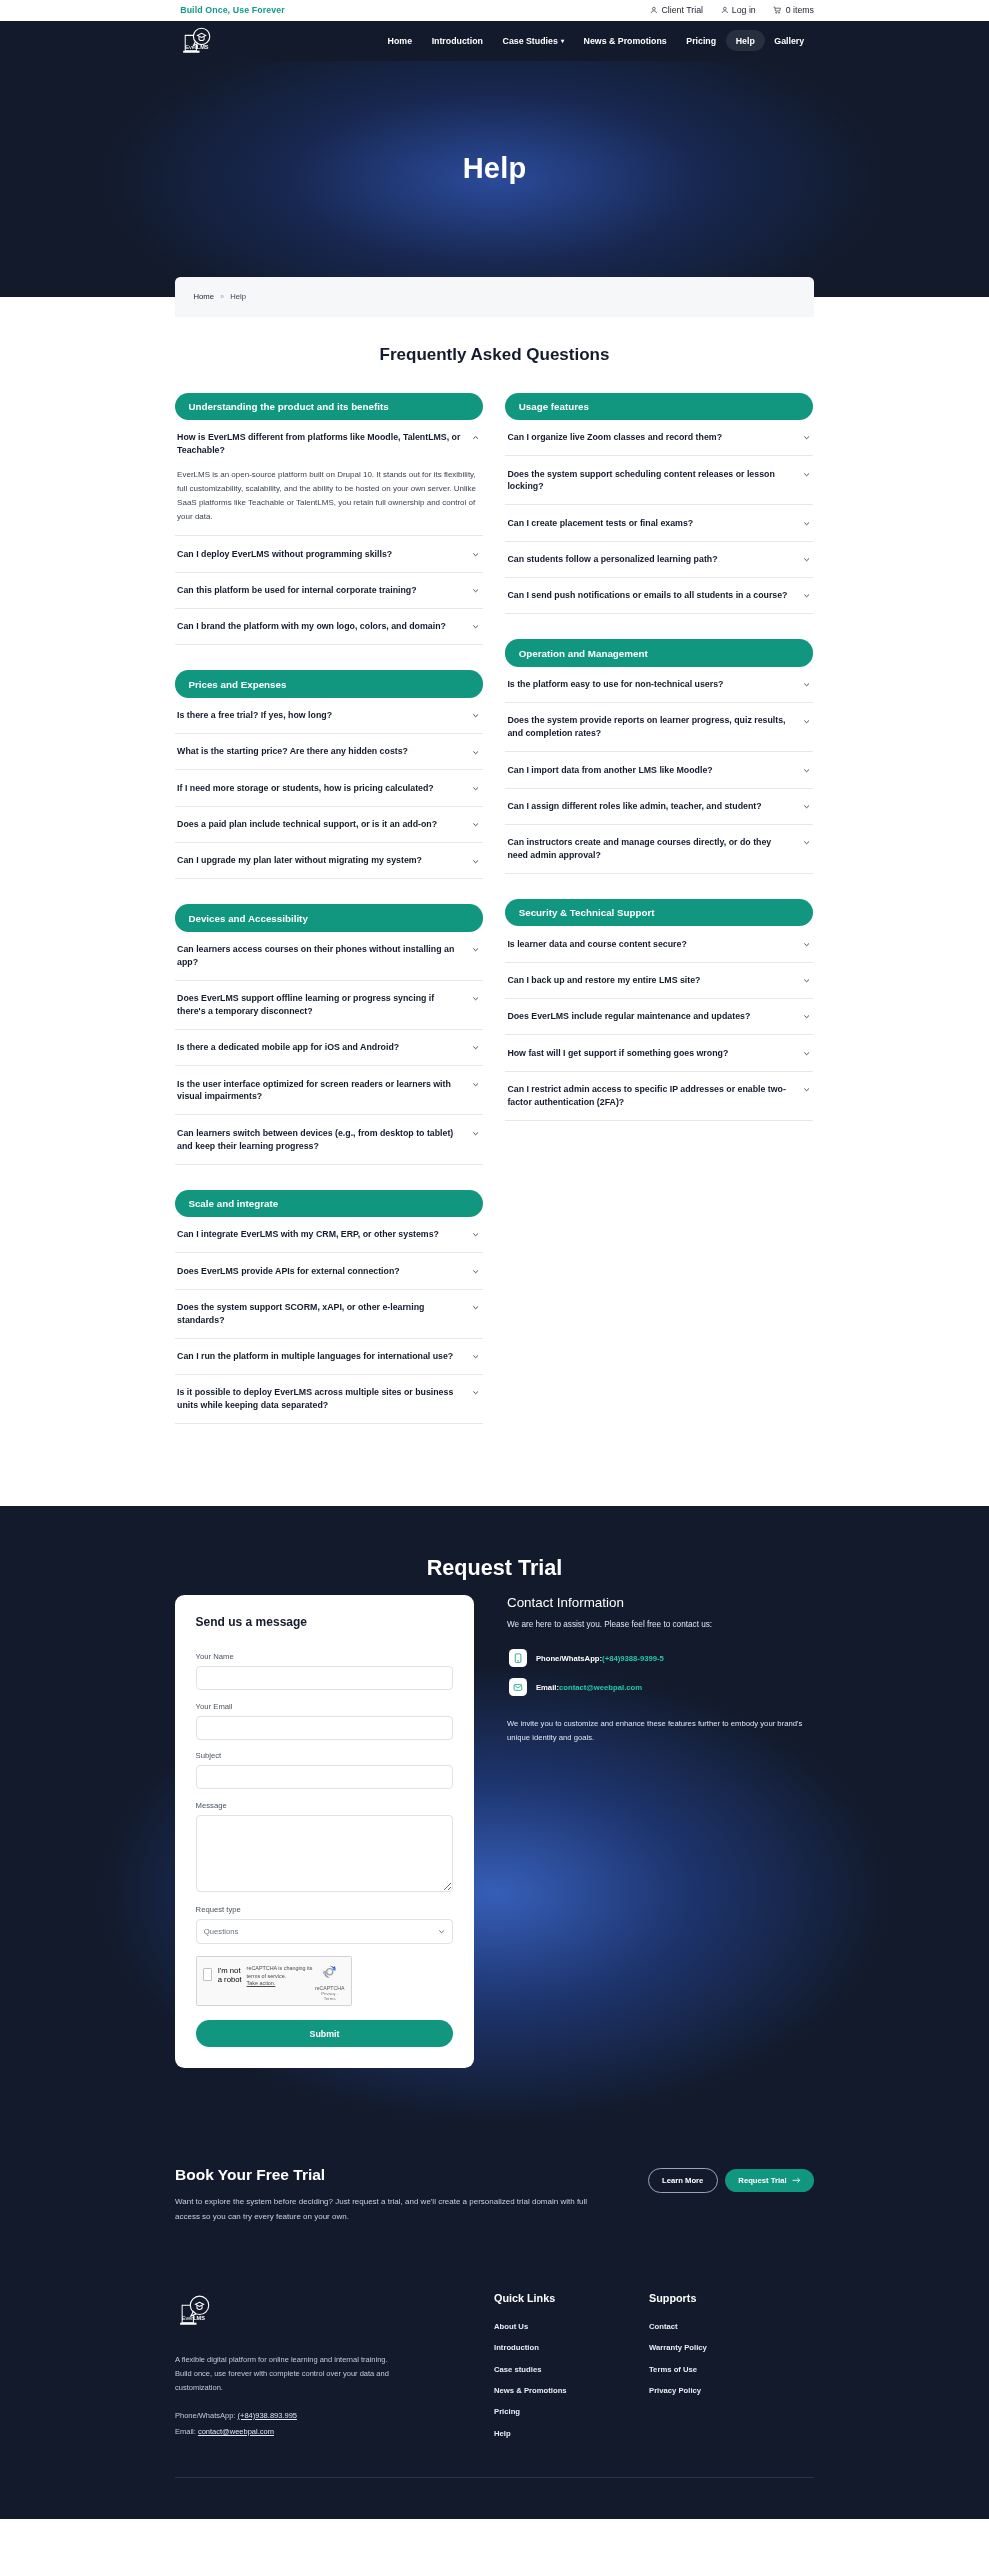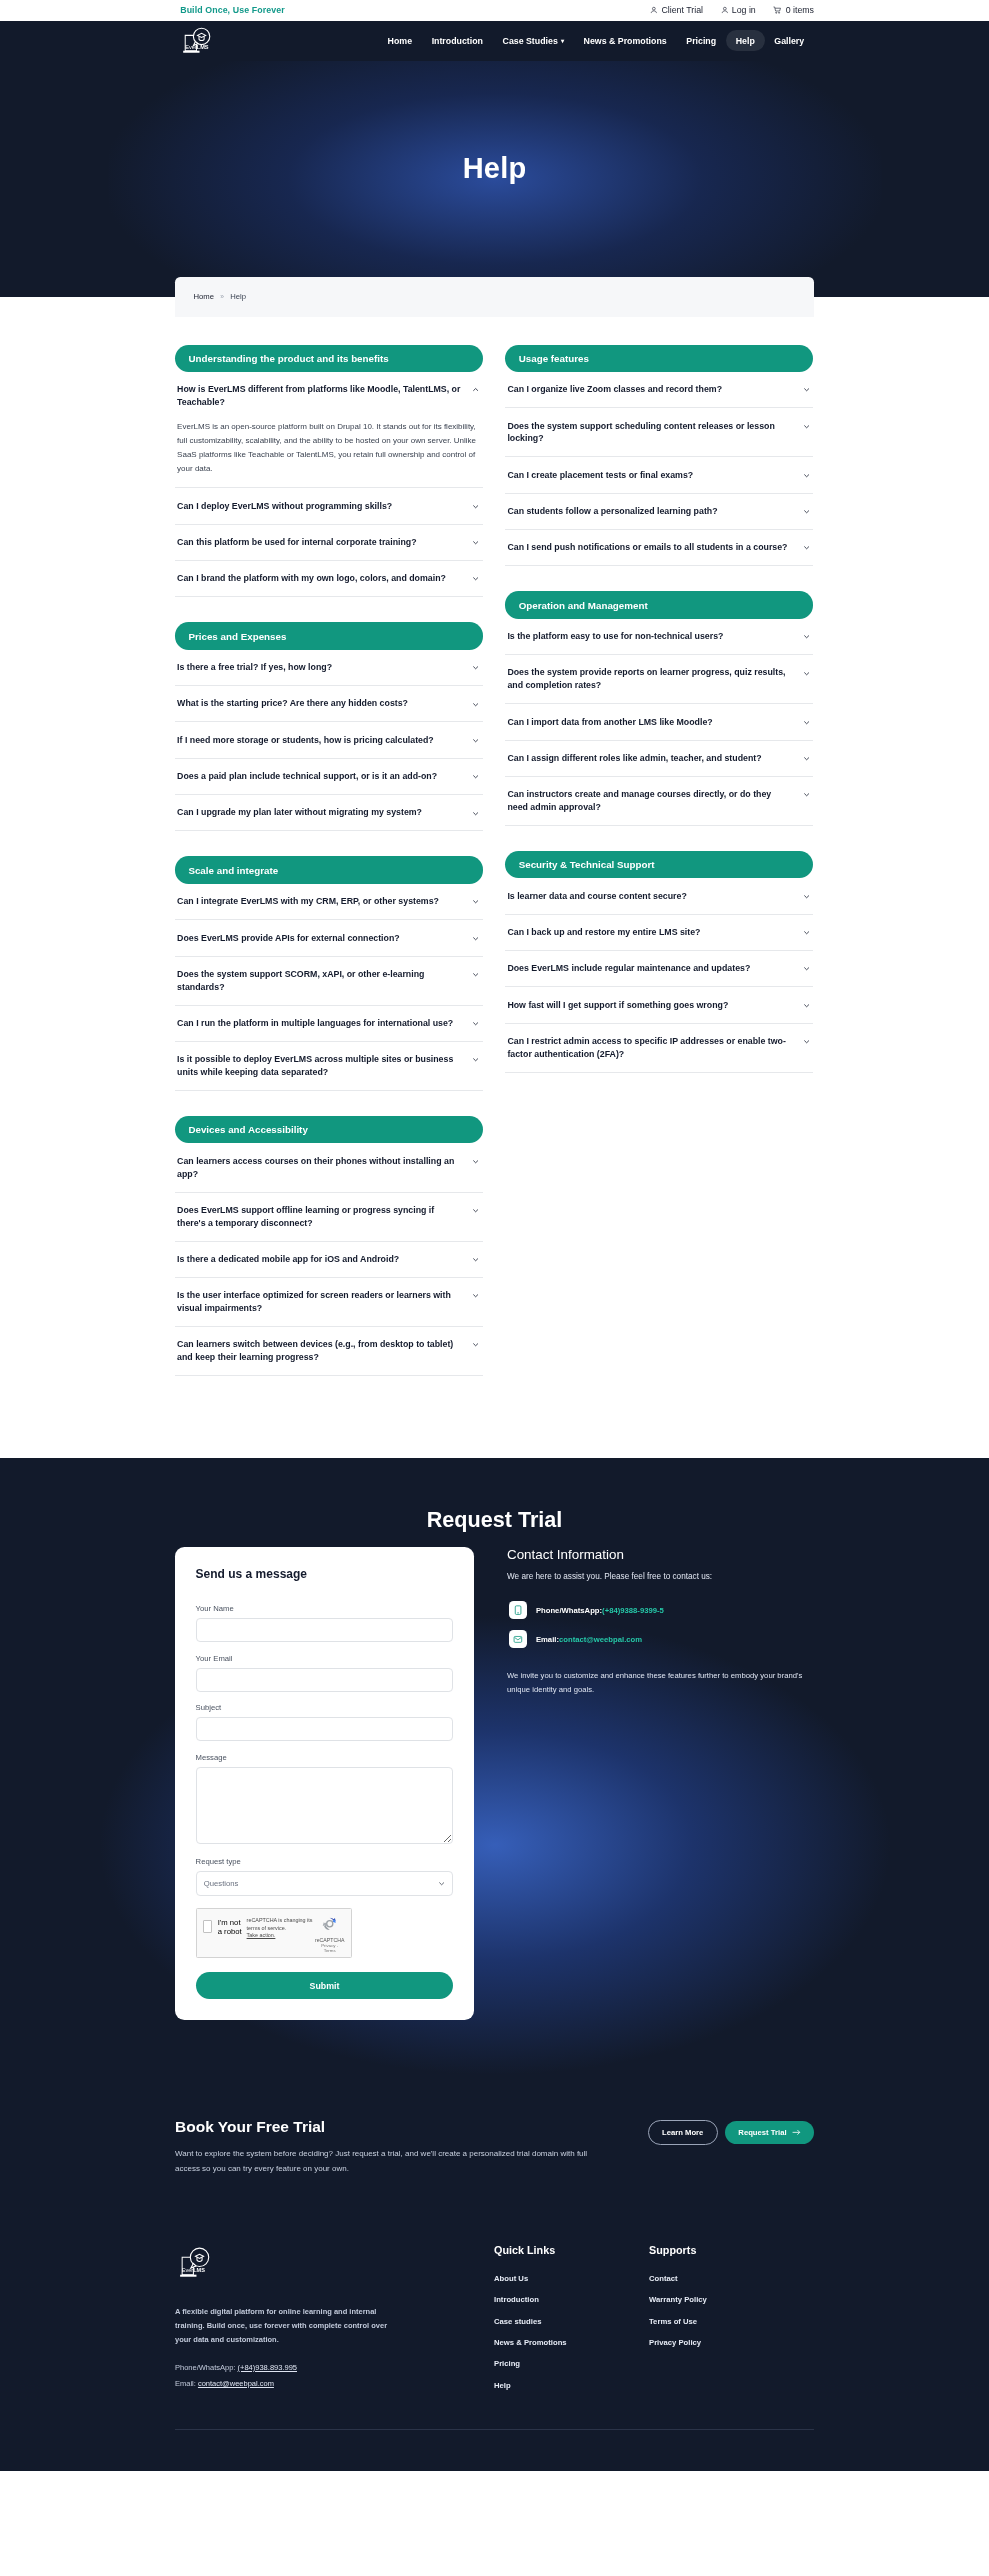--- a/index.html
+++ b/index.html
@@ -168,21 +168,21 @@
     border:none; color:#fff; background:#11977f; border-radius: 13.4px;
     padding: 7.2px 13.4px; font-size: 7.7px; font-weight:bold; cursor:pointer;
     display:flex; align-items:center; gap: 5.2px; font-family:"Liberation Sans", sans-serif; white-space:nowrap;
   }
   .rule { height:0.5px; background:#2a3348; margin: 30px 0 0; }
 
   
   .footer { background:#121a2b; padding: 37px 0 0; }
   .footer-cols { display:grid; grid-template-columns: 319px 155px 1fr; }
   .f-logo { width: 47px; height: 44px; margin-bottom: 16.5px; }
-  .f-desc { color:#c2cadb; font-size: 7.5px; line-height:1.9; max-width: 222px; margin-bottom: 12.4px; font-weight: bold; }
+  .f-desc { color:#c2cadb; font-size: 7.5px; line-height:1.9; max-width: 222px; margin-bottom: 12.4px; }
   .f-contact { color:#c2cadb; font-size: 7.5px; line-height: 2.1; }
   .f-contact a { color:#dfe5f2; }
   .f-head { color:#fff; font-size: 10.8px; font-weight:bold; margin-bottom: 17.5px; }
   .f-link { display:block; color:#e7ecf6; font-size: 7.7px; font-weight:bold; text-decoration:none; margin-bottom: 12.4px; }
   .copy-rule { height:0.5px; background:#2a3348; margin-top: 27px; }
   .copy { color:#a8b2c6; font-size: 7.5px; padding: 17.5px 0 24px; }
 </style>
 </head>
 <body>
 
@@ -271,20 +271,21 @@
   <div class="crumb-zone">
     <div class="crumb">
       <a href="#">Home</a>
       <span class="sep">»</span>
       <span class="cur">Help</span>
     </div>
   </div>
 
   <div class="faq-section">
     <div class="container">
+      <div class="faq-title">Frequently Asked Questions</div>
       <div class="faq-grid">
 
         <div class="faq-col">
 
           <div class="faq-block">
             <div class="faq-head">Understanding the product and its benefits</div>
             <div class="faq-item">
               <div class="faq-q">
                 <span>How is EverLMS different from platforms like Moodle, TalentLMS, or Teachable?</span>
                 <svg class="chev" viewBox="0 0 20 20" fill="none" stroke="#141b2d" stroke-width="1.7">
@@ -357,20 +358,64 @@
                 <div class="faq-q">
                   <span>Can I upgrade my plan later without migrating my system?</span>
                   <svg class="chev" viewBox="0 0 20 20" fill="none" stroke="#141b2d" stroke-width="1.7">
                     <path d="M5 7.5l5 5 5-5"></path>
                   </svg>
                 </div>
               </div>
           </div>
 
           <div class="faq-block">
+            <div class="faq-head">Devices and Accessibility</div>
+            <div class="faq-item">
+                <div class="faq-q">
+                  <span>Can learners access courses on their phones without installing an app?</span>
+                  <svg class="chev" viewBox="0 0 20 20" fill="none" stroke="#141b2d" stroke-width="1.7">
+                    <path d="M5 7.5l5 5 5-5"></path>
+                  </svg>
+                </div>
+              </div>
+            <div class="faq-item">
+                <div class="faq-q">
+                  <span>Does EverLMS support offline learning or progress syncing if there's a temporary disconnect?</span>
+                  <svg class="chev" viewBox="0 0 20 20" fill="none" stroke="#141b2d" stroke-width="1.7">
+                    <path d="M5 7.5l5 5 5-5"></path>
+                  </svg>
+                </div>
+              </div>
+            <div class="faq-item">
+                <div class="faq-q">
+                  <span>Is there a dedicated mobile app for iOS and Android?</span>
+                  <svg class="chev" viewBox="0 0 20 20" fill="none" stroke="#141b2d" stroke-width="1.7">
+                    <path d="M5 7.5l5 5 5-5"></path>
+                  </svg>
+                </div>
+              </div>
+            <div class="faq-item">
+                <div class="faq-q">
+                  <span>Is the user interface optimized for screen readers or learners with visual impairments?</span>
+                  <svg class="chev" viewBox="0 0 20 20" fill="none" stroke="#141b2d" stroke-width="1.7">
+                    <path d="M5 7.5l5 5 5-5"></path>
+                  </svg>
+                </div>
+              </div>
+            <div class="faq-item">
+                <div class="faq-q">
+                  <span>Can learners switch between devices (e.g., from desktop to tablet) and keep their learning progress?</span>
+                  <svg class="chev" viewBox="0 0 20 20" fill="none" stroke="#141b2d" stroke-width="1.7">
+                    <path d="M5 7.5l5 5 5-5"></path>
+                  </svg>
+                </div>
+              </div>
+          </div>
+
+          <div class="faq-block">
             <div class="faq-head">Scale and integrate</div>
             <div class="faq-item">
                 <div class="faq-q">
                   <span>Can I integrate EverLMS with my CRM, ERP, or other systems?</span>
                   <svg class="chev" viewBox="0 0 20 20" fill="none" stroke="#141b2d" stroke-width="1.7">
                     <path d="M5 7.5l5 5 5-5"></path>
                   </svg>
                 </div>
               </div>
             <div class="faq-item">
@@ -393,64 +438,20 @@
                 <div class="faq-q">
                   <span>Can I run the platform in multiple languages for international use?</span>
                   <svg class="chev" viewBox="0 0 20 20" fill="none" stroke="#141b2d" stroke-width="1.7">
                     <path d="M5 7.5l5 5 5-5"></path>
                   </svg>
                 </div>
               </div>
             <div class="faq-item">
                 <div class="faq-q">
                   <span>Is it possible to deploy EverLMS across multiple sites or business units while keeping data separated?</span>
-                  <svg class="chev" viewBox="0 0 20 20" fill="none" stroke="#141b2d" stroke-width="1.7">
-                    <path d="M5 7.5l5 5 5-5"></path>
-                  </svg>
-                </div>
-              </div>
-          </div>
-
-          <div class="faq-block">
-            <div class="faq-head">Devices and Accessibility</div>
-            <div class="faq-item">
-                <div class="faq-q">
-                  <span>Can learners access courses on their phones without installing an app?</span>
-                  <svg class="chev" viewBox="0 0 20 20" fill="none" stroke="#141b2d" stroke-width="1.7">
-                    <path d="M5 7.5l5 5 5-5"></path>
-                  </svg>
-                </div>
-              </div>
-            <div class="faq-item">
-                <div class="faq-q">
-                  <span>Does EverLMS support offline learning or progress syncing if there's a temporary disconnect?</span>
-                  <svg class="chev" viewBox="0 0 20 20" fill="none" stroke="#141b2d" stroke-width="1.7">
-                    <path d="M5 7.5l5 5 5-5"></path>
-                  </svg>
-                </div>
-              </div>
-            <div class="faq-item">
-                <div class="faq-q">
-                  <span>Is there a dedicated mobile app for iOS and Android?</span>
-                  <svg class="chev" viewBox="0 0 20 20" fill="none" stroke="#141b2d" stroke-width="1.7">
-                    <path d="M5 7.5l5 5 5-5"></path>
-                  </svg>
-                </div>
-              </div>
-            <div class="faq-item">
-                <div class="faq-q">
-                  <span>Is the user interface optimized for screen readers or learners with visual impairments?</span>
-                  <svg class="chev" viewBox="0 0 20 20" fill="none" stroke="#141b2d" stroke-width="1.7">
-                    <path d="M5 7.5l5 5 5-5"></path>
-                  </svg>
-                </div>
-              </div>
-            <div class="faq-item">
-                <div class="faq-q">
-                  <span>Can learners switch between devices (e.g., from desktop to tablet) and keep their learning progress?</span>
                   <svg class="chev" viewBox="0 0 20 20" fill="none" stroke="#141b2d" stroke-width="1.7">
                     <path d="M5 7.5l5 5 5-5"></path>
                   </svg>
                 </div>
               </div>
           </div>
 
         </div>
 
         <div class="faq-col right">

